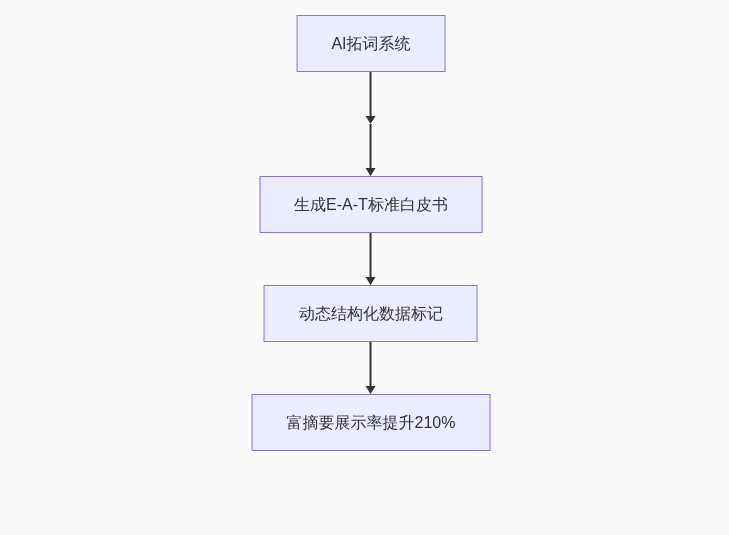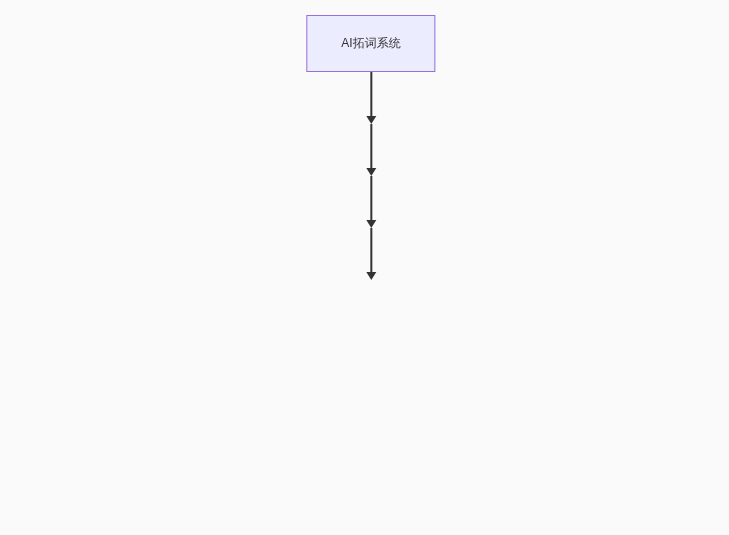--- a/index.html
+++ b/index.html
@@ -26,21 +26,21 @@
   .node {
     display: flex;
     align-items: center;
     justify-content: flex-end;
     box-sizing: border-box;
     height: 57px;
     padding: 0 34px;
     background: var(--node-fill, #ECECFF);
     border: 1px solid var(--node-border, #9370DB);
     color: #333333;
-    font-size: 12px;
+    font-size: 16px;
     white-space: nowrap;
     line-height: 1.2;
   }
   .edge {
     display: flex;
     flex-direction: column;
     align-items: center;
     height: 52px;
   }
   .edge .shaft {
@@ -70,27 +70,36 @@
       <div class="shaft"></div>
       <div class="head"></div>
     </div>
 
 
     <div class="edge">
       <div class="shaft"></div>
       <div class="head"></div>
     </div>
 
+    <div class="node">
+      <span>生成E-A-T标准白皮书</span>
+    </div>
 
     <div class="edge">
       <div class="shaft"></div>
       <div class="head"></div>
     </div>
 
+    <div class="node">
+      <span>动态结构化数据标记</span>
+    </div>
 
     <div class="edge">
       <div class="shaft"></div>
       <div class="head"></div>
     </div>
 
+    <div class="node">
+      <span>富摘要展示率提升210%</span>
+    </div>
 
   </div>
 </div>
 
 </body></html>

